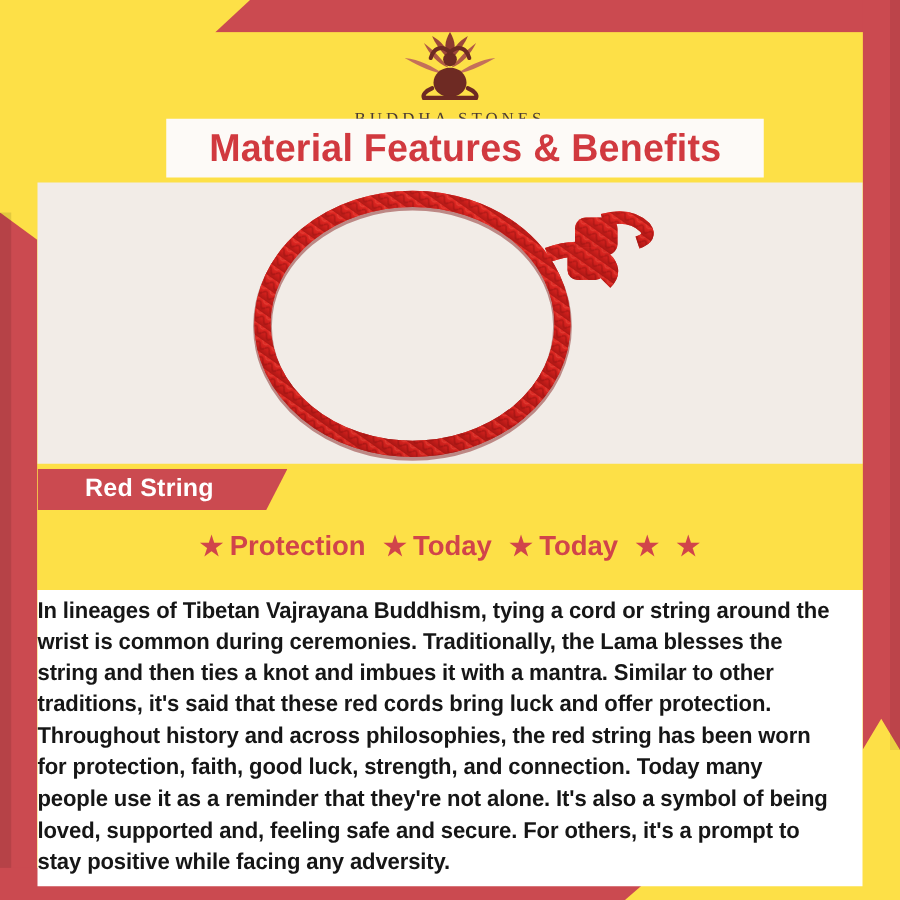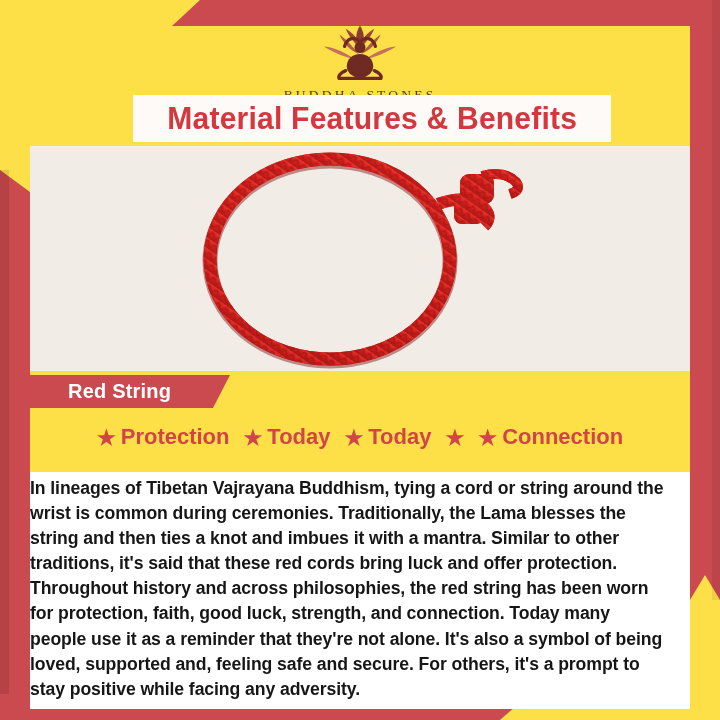--- a/index.html
+++ b/index.html
@@ -199,21 +199,20 @@
     </span>
     <span class="benefit">
       <span class="star">★</span>
       <span>Today</span>
     </span>
     <span class="benefit">
       <span class="star">★</span>
     </span>
     <span class="benefit">
       <span class="star">★</span>
-      <span>Connection</span>
     </span>
   </div>
 
   <div class="body-panel">
     <div class="body-text">In lineages of Tibetan Vajrayana Buddhism, tying a cord or string around the wrist is common during ceremonies. Traditionally, the Lama blesses the string and then ties a knot and imbues it with a mantra. Similar to other traditions, it's said that these red cords bring luck and offer protection. Throughout history and across philosophies, the red string has been worn for protection, faith, good luck, strength, and connection. Today many people use it as a reminder that they're not alone. It's also a symbol of being loved, supported and, feeling safe and secure. For others, it's a prompt to stay positive while facing any adversity.</div>
   </div>
 
 </div>
 
 </body></html>

